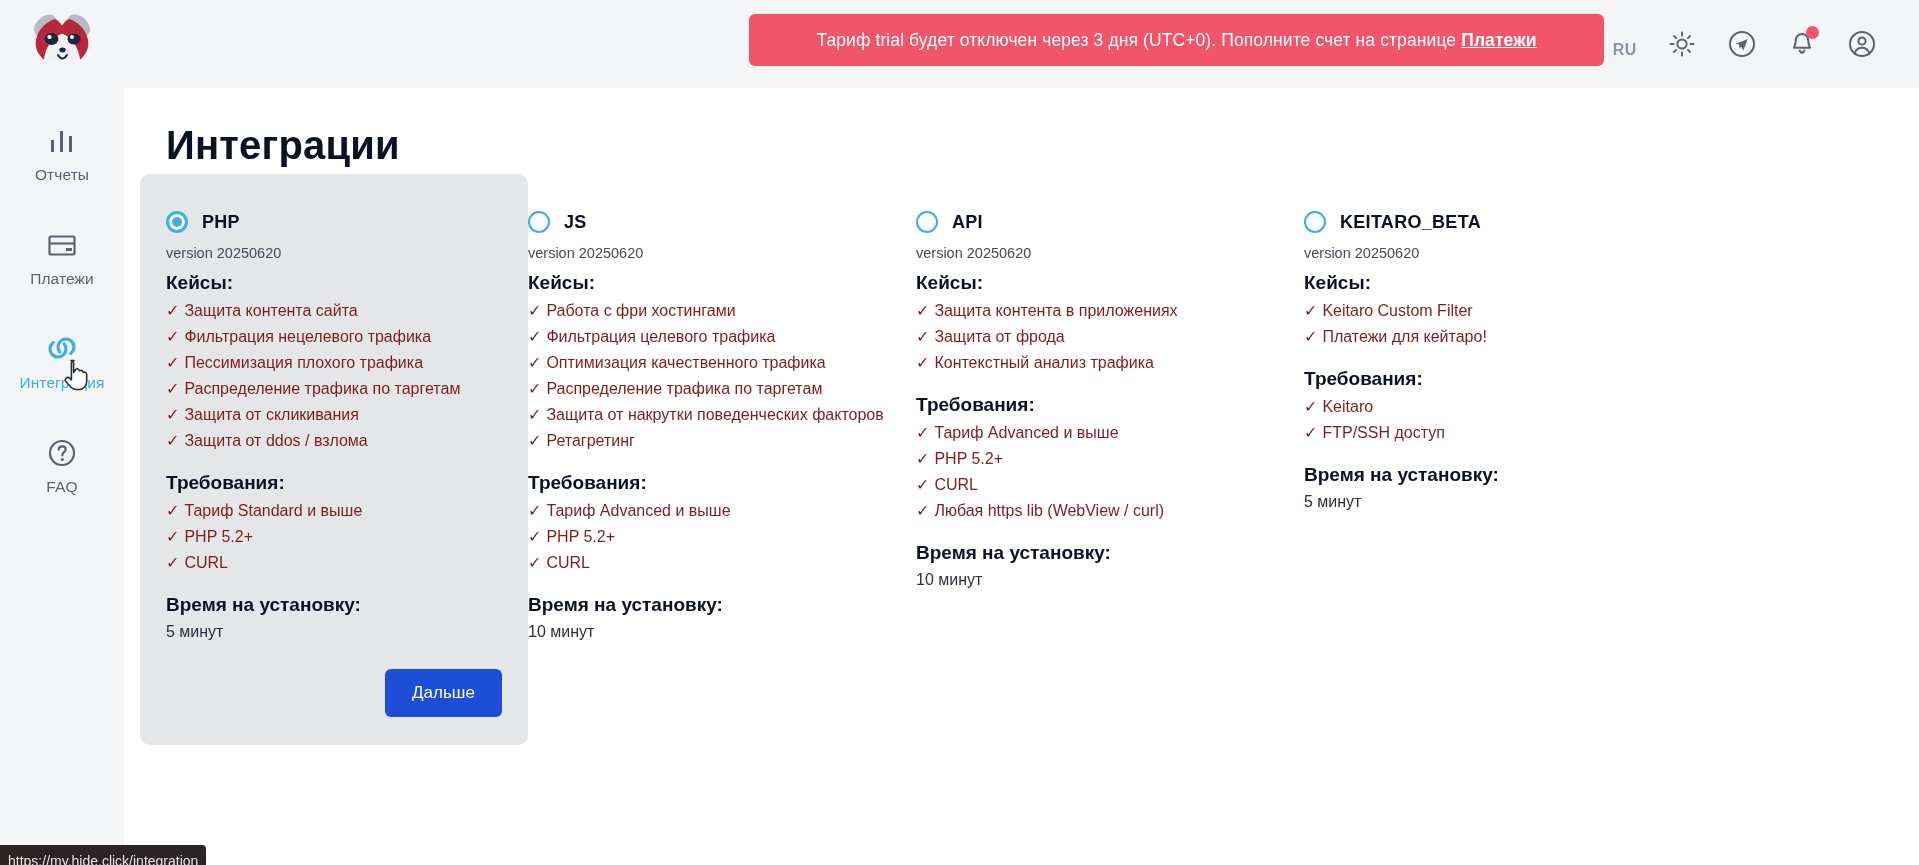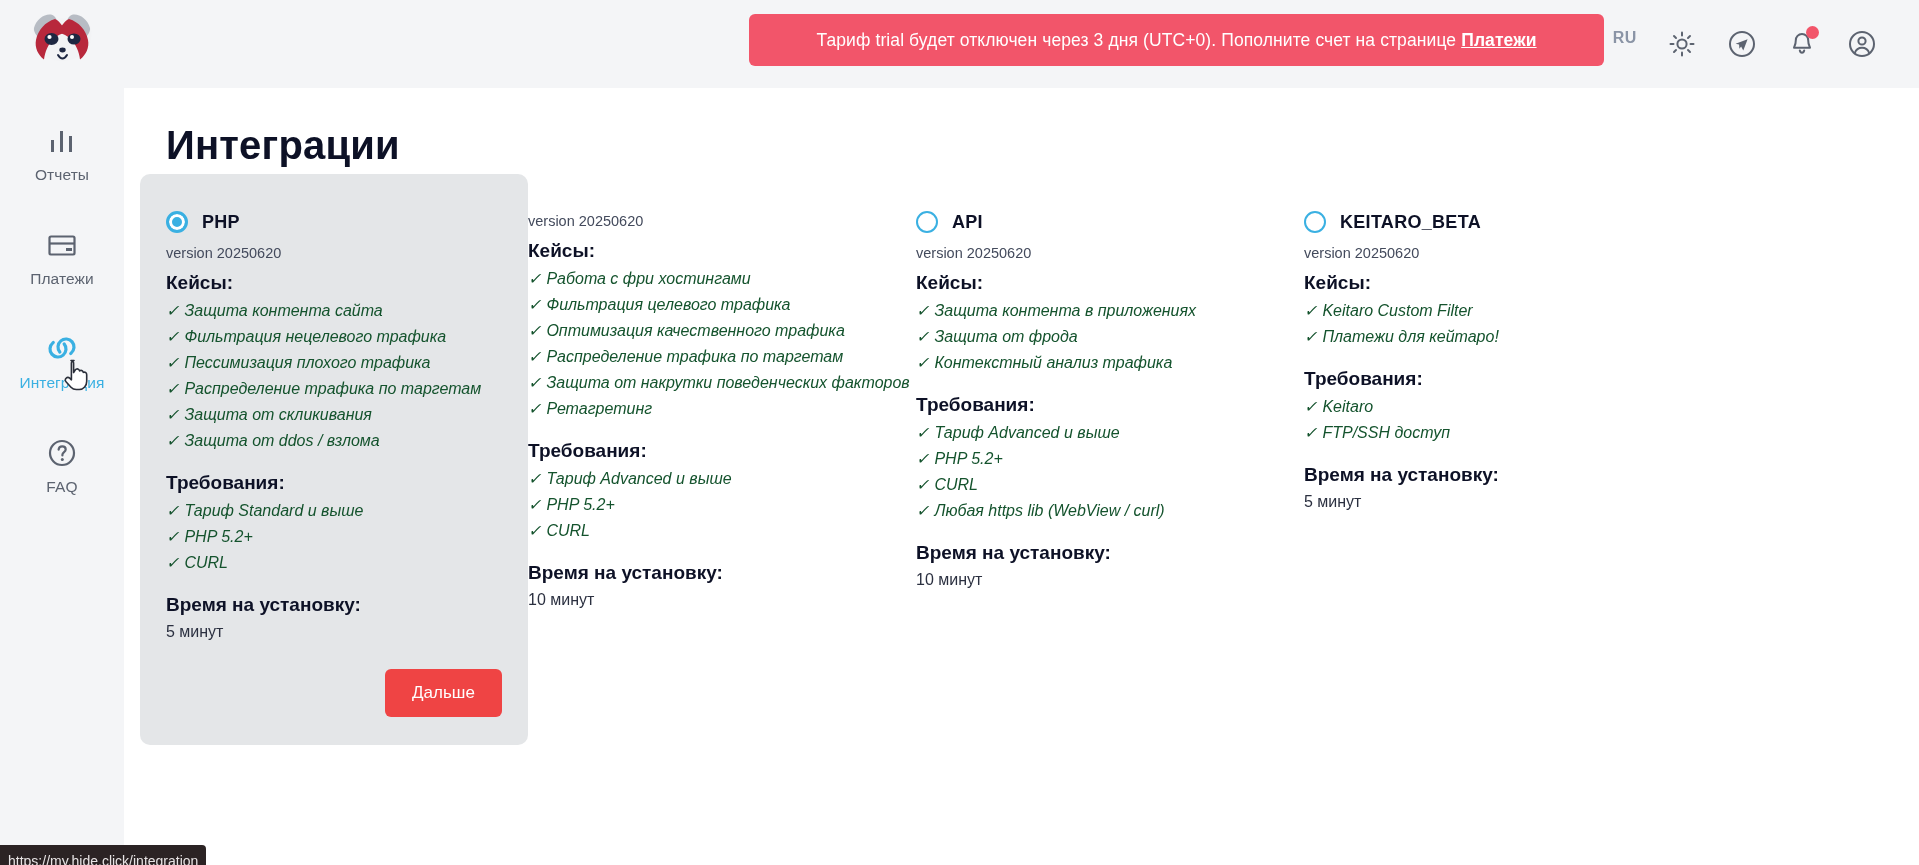--- a/index.html
+++ b/index.html
@@ -34,21 +34,21 @@
     background:#f4f5f7;
     display:flex; align-items:center; justify-content:flex-end;
   }
   .banner {
     position:absolute; left:625px; top:14px; width:855px; height:52px;
     background:#f2556a; border-radius:6px;
     display:flex; align-items:center; justify-content:center;
     color:#ffffff; font-size:17.5px; letter-spacing:.1px; padding:16px 14px;
   }
   .banner a { color:#fff; text-decoration:underline; font-weight:bold; margin-left:5px; }
-  .hdr-tools { display:flex; align-items:flex-start; gap:30px; margin-right:42px; }
+  .hdr-tools { display:flex; align-items:flex-end; gap:30px; margin-right:42px; }
   .lang { font-size:16px; font-weight:bold; color:#8a94a6; letter-spacing:.6px; cursor:pointer; }
   .hdr-icon { width:30px; height:30px; position:relative; cursor:pointer; color:#5c6370; }
   .dot-badge { position:absolute; right:-2px; top:-3px; width:13px; height:13px; border-radius:50%; background:#f2556a; }
 
   
   .main {
     position:absolute; left:124px; top:88px; width:1795px; height:777px;
     background:#ffffff; overflow:hidden;
   }
   .page-title {
@@ -61,26 +61,26 @@
     background:#e4e6e8; border-radius:10px; padding:32px 26px 28px 26px;
     width:388px; margin-left:-26px; margin-top:-32px;
   }
   .card-head { display:flex; align-items:center; gap:14px; height:32px; }
   .radio { width:22px; height:22px; border-radius:50%; border:2.6px solid #3ab0e2; background:#fff; flex:none; }
   .radio.on { border-width:3px; box-shadow: inset 0 0 0 3px #ffffff; background:#3ab0e2; }
   .card-title { font-size:18px; font-weight:bold; color:#0d1126; letter-spacing:.3px; }
   .version { font-size:14.5px; color:#434a5c; margin-top:7px; }
   .sec-head { font-size:19px; font-weight:bold; color:#0d1126; margin-top:11px; }
   .sec-head.gap { margin-top:22px; }
-  .li { font-size:16px; color:#14532d; margin-top:7px; white-space:nowrap;font-style:italic; }
+  .li { font-size:16px; color:#7f1d1d; margin-top:7px; white-space:nowrap; }
   .li .ck { margin-right:5px; }
   .plain { font-size:16px; color:#2b3040; margin-top:7px; }
   .next-btn {
     margin-top:28px; margin-left:auto; width:117px; height:48px;
-    background:#ef4444; border:none; border-radius:6px; color:#fff;
+    background:#1d4ed8; border:none; border-radius:6px; color:#fff;
     font-size:17px; font-family:"Liberation Sans", sans-serif; cursor:pointer;
     display:block;
   }
 
   
   .statusbar {
     position:absolute; left:0; bottom:0; height:20px;
     background:#2b2324; color:#e8e4e5; font-size:14px;
     display:flex; align-items:center; padding:12px 8px 0 8px;
     border-top-right-radius:4px;
@@ -236,20 +236,24 @@
         <div class="li"><span class="ck">✓</span><span>PHP 5.2+</span></div>
         <div class="li"><span class="ck">✓</span><span>CURL</span></div>
 
         <div class="sec-head gap">Время на установку:</div>
         <div class="plain">5 минут</div>
 
         <button class="next-btn">Дальше</button>
       </div>
 
       <div class="card">
+        <div class="card-head">
+          <span class="radio"></span>
+          <span class="card-title">JS</span>
+        </div>
         <div class="version">version 20250620</div>
 
         <div class="sec-head">Кейсы:</div>
         <div class="li"><span class="ck">✓</span><span>Работа с фри хостингами</span></div>
         <div class="li"><span class="ck">✓</span><span>Фильтрация целевого трафика</span></div>
         <div class="li"><span class="ck">✓</span><span>Оптимизация качественного трафика</span></div>
         <div class="li"><span class="ck">✓</span><span>Распределение трафика по таргетам</span></div>
         <div class="li"><span class="ck">✓</span><span>Защита от накрутки поведенческих факторов</span></div>
         <div class="li"><span class="ck">✓</span><span>Ретагретинг</span></div>
 

